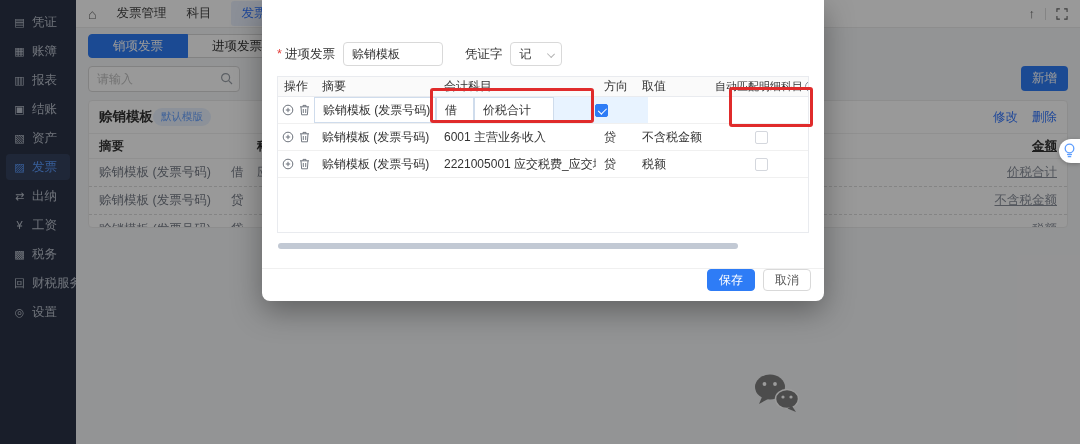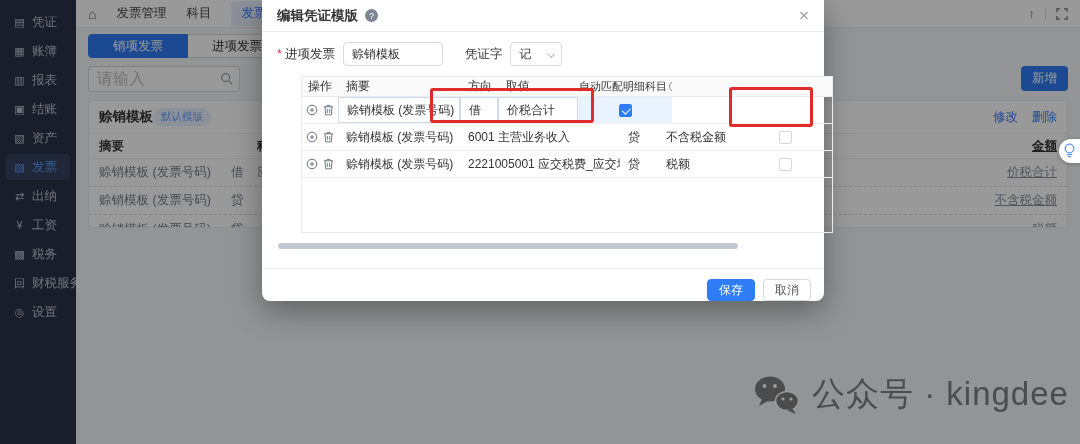--- a/index.html
+++ b/index.html
@@ -28,21 +28,21 @@
   .seg { display:inline-flex; }
   .seg-btn { height:24px; padding:0 24px; font-size:12.5px; display:flex; align-items:center;
     background:#fff; border:1px solid #d9d9d9; color:#333; cursor:pointer; margin-left:-1px; }
   .seg-btn:first-child { border-radius:4px 0 0 4px; margin-left:0; }
   .seg-btn:last-child { border-radius:0 4px 4px 0; }
   .seg-btn.active { background:#2e7cf6; border-color:#2e7cf6; color:#fff; z-index:1; }
 
   .search-row { position:relative; margin-top:8px; height:26px; }
   .search-box { position:relative; width:152px; height:26px; }
   .search-box input { width:100%; height:100%; border:1px solid #d9d9d9; border-radius:4px; padding:0 26px 0 8px;
-    font-size:16px; color:#333; background:#fff; outline:none; font-family:inherit; }
+    font-size:12px; color:#333; background:#fff; outline:none; font-family:inherit; }
   .search-box input::placeholder { color:#bfbfbf; }
   .search-ic { position:absolute; right:7px; top:5px; }
   .btn-add { position:absolute; right:0; top:0; height:25px; padding:0 11px; background:#2e7cf6; color:#fff;
     border:none; border-radius:4px; font-size:12.5px; cursor:pointer; font-family:inherit; }
 
   .card { margin-top:8px; background:#fff; border:1px solid #ececec; border-radius:4px; height:128px; overflow:hidden; }
   .card-head { display:flex; align-items:center; height:32px; padding:0 10px; }
   .card-title { font-size:13.5px; font-weight:bold; color:#333; }
   .badge { font-size:10.5px; color:#6ba4ff; background:#e9f2ff; border-radius:9px; padding:2px 8px; }
   .card-links { margin-left:auto; display:flex; gap:14px; font-size:12.5px; color:#3377ff; }
@@ -82,21 +82,21 @@
   .m-form { position:absolute; left:15px; top:42px; display:flex; align-items:center; font-size:12.5px; color:#333; }
   .req { color:#e23c39; margin-right:3px; }
   .m-input { width:100px; height:24px; border:1px solid #d9d9d9; border-radius:4px; margin-left:8px;
     padding:0 8px; font-size:12px; color:#333; outline:none; font-family:inherit; }
   .word-label { margin-left:22px; }
   .m-select { position:relative; margin-left:8px; width:52px; height:24px; border:1px solid #d9d9d9; border-radius:4px;
     display:flex; align-items:center; padding:0 8px; font-size:12px; color:#333; cursor:pointer; background:#fff; }
   .chev { position:absolute; right:7px; top:8px; width:6px; height:6px; border-right:1.4px solid #b3b3b3;
     border-bottom:1.4px solid #b3b3b3; transform:rotate(45deg) scale(1,.9); }
 
-  .m-table { position:absolute; left:15px; top:76px; width:532px; height:157px; border:1px solid #e9ebef; font-size:12px;margin-left:24px; }
+  .m-table { position:absolute; left:15px; top:76px; width:532px; height:157px; border:1px solid #e9ebef; font-size:12px; }
   .mrow { display:flex; height:27px; border-bottom:1px solid #f0f0f0; }
   .mrow.head { height:20px; background:#fafafa; color:#333; border-bottom:1px solid #e9ebef; }
   .mc { display:flex; align-items:center; padding:0 8px; color:#333; overflow:hidden; white-space:nowrap; }
   .mc.op  { width:36px; padding:0 4px; gap:5px; justify-content:center; }
   .mc.sum { width:122px; }
   .mc.acc { width:160px; }
   .mc.dir { width:38px; }
   .mc.val { width:80px; }
   .mc.chk { width:94px; justify-content:center; }
   .mrow.head .mc.chk { font-size:11px; padding:0 1px; justify-content:flex-start; }
@@ -106,21 +106,21 @@
     display:inline-flex; align-items:center; justify-content:center; margin-left:2px; flex:0 0 11px; }
   .cb { width:13px; height:13px; border:1px solid #d4d7dd; border-radius:2px; background:#fff; position:relative; cursor:pointer; }
   .cb.checked { background:#2e7cf6; border-color:#2e7cf6; }
   .cb.checked::after { content:""; position:absolute; left:4px; top:1.5px; width:3.5px; height:7px;
     border-right:1.6px solid #fff; border-bottom:1.6px solid #fff; transform:rotate(45deg); }
   .icon-btn { display:inline-flex; cursor:pointer; }
 
   .m-scrollbar { position:absolute; left:16px; top:243px; width:460px; height:6px; background:#c2c9d4; border-radius:3px; cursor:pointer; }
 
   .m-foot { position:absolute; left:0; right:0; bottom:0; height:33px; border-top:1px solid #f0f0f0;
-    display:flex; align-items:flex-end; justify-content:flex-end; gap:8px; padding:0 13px; }
+    display:flex; align-items:flex-start; justify-content:flex-end; gap:8px; padding:0 13px; }
   .btn { height:22px; padding:0 11px; border-radius:4px; font-size:12px; cursor:pointer; font-family:inherit; }
   .btn.primary { background:#2e7cf6; border:1px solid #2e7cf6; color:#fff; }
   .btn.plain { background:#fff; border:1px solid #d9d9d9; color:#555; }
 
   
   .anno { position:absolute; border:3px solid #e02b2b; border-radius:3px; z-index:30; pointer-events:none; }
   .anno1 { left:430px; top:88px; width:164px; height:35px; }
   .anno2 { left:729px; top:87px; width:84px; height:40px; }
 </style>
 </head>
@@ -262,45 +262,40 @@
     <svg width="50" height="42" viewBox="0 0 50 42">
       <ellipse cx="18" cy="15" rx="15" ry="12.5" fill="#4c4c4c"></ellipse>
       <path d="M10 25 L7 32 L16 27 Z" fill="#4c4c4c"></path>
       <circle cx="12.5" cy="12" r="1.9" fill="#9b9b9b"></circle>
       <circle cx="23" cy="12" r="1.9" fill="#9b9b9b"></circle>
       <ellipse cx="35" cy="27" rx="11.5" ry="9.5" fill="#4c4c4c" stroke="#9b9b9b" stroke-width="1.5"></ellipse>
       <path d="M40 34 L44 40 L35.5 36.5 Z" fill="#4c4c4c"></path>
       <circle cx="31" cy="25" r="1.6" fill="#9b9b9b"></circle>
       <circle cx="39" cy="25" r="1.6" fill="#9b9b9b"></circle>
     </svg>
-    <span class="wm-text">公众号 · kingdee</span>
   </div>
 
   <div class="modal">
-    <div class="m-head">
-      <span class="m-title">编辑凭证模版</span>
-      <span class="help-dot">?</span>
-      <span class="m-close">×</span>
-    </div>
 
     <div class="m-form">
       <span class="req">*</span>
       <span>进项发票</span>
       <input class="m-input" value="赊销模板" style="">
       <span class="word-label">凭证字</span>
       <div class="m-select">
         <span>记</span>
         <span class="chev"></span>
       </div>
     </div>
 
     <div class="m-table">
       <div class="mrow head">
         <div class="mc op">操作</div>
         <div class="mc sum">摘要</div>
+        <div class="mc acc">会计科目</div>
         <div class="mc dir">方向</div>
         <div class="mc val">取值</div>
         <div class="mc chk">
           <span>自动匹配明细科目</span>
           <span class="qmark">?</span>
         </div>
       </div>
 
       <div class="mrow r1">
         <div class="mc op">

